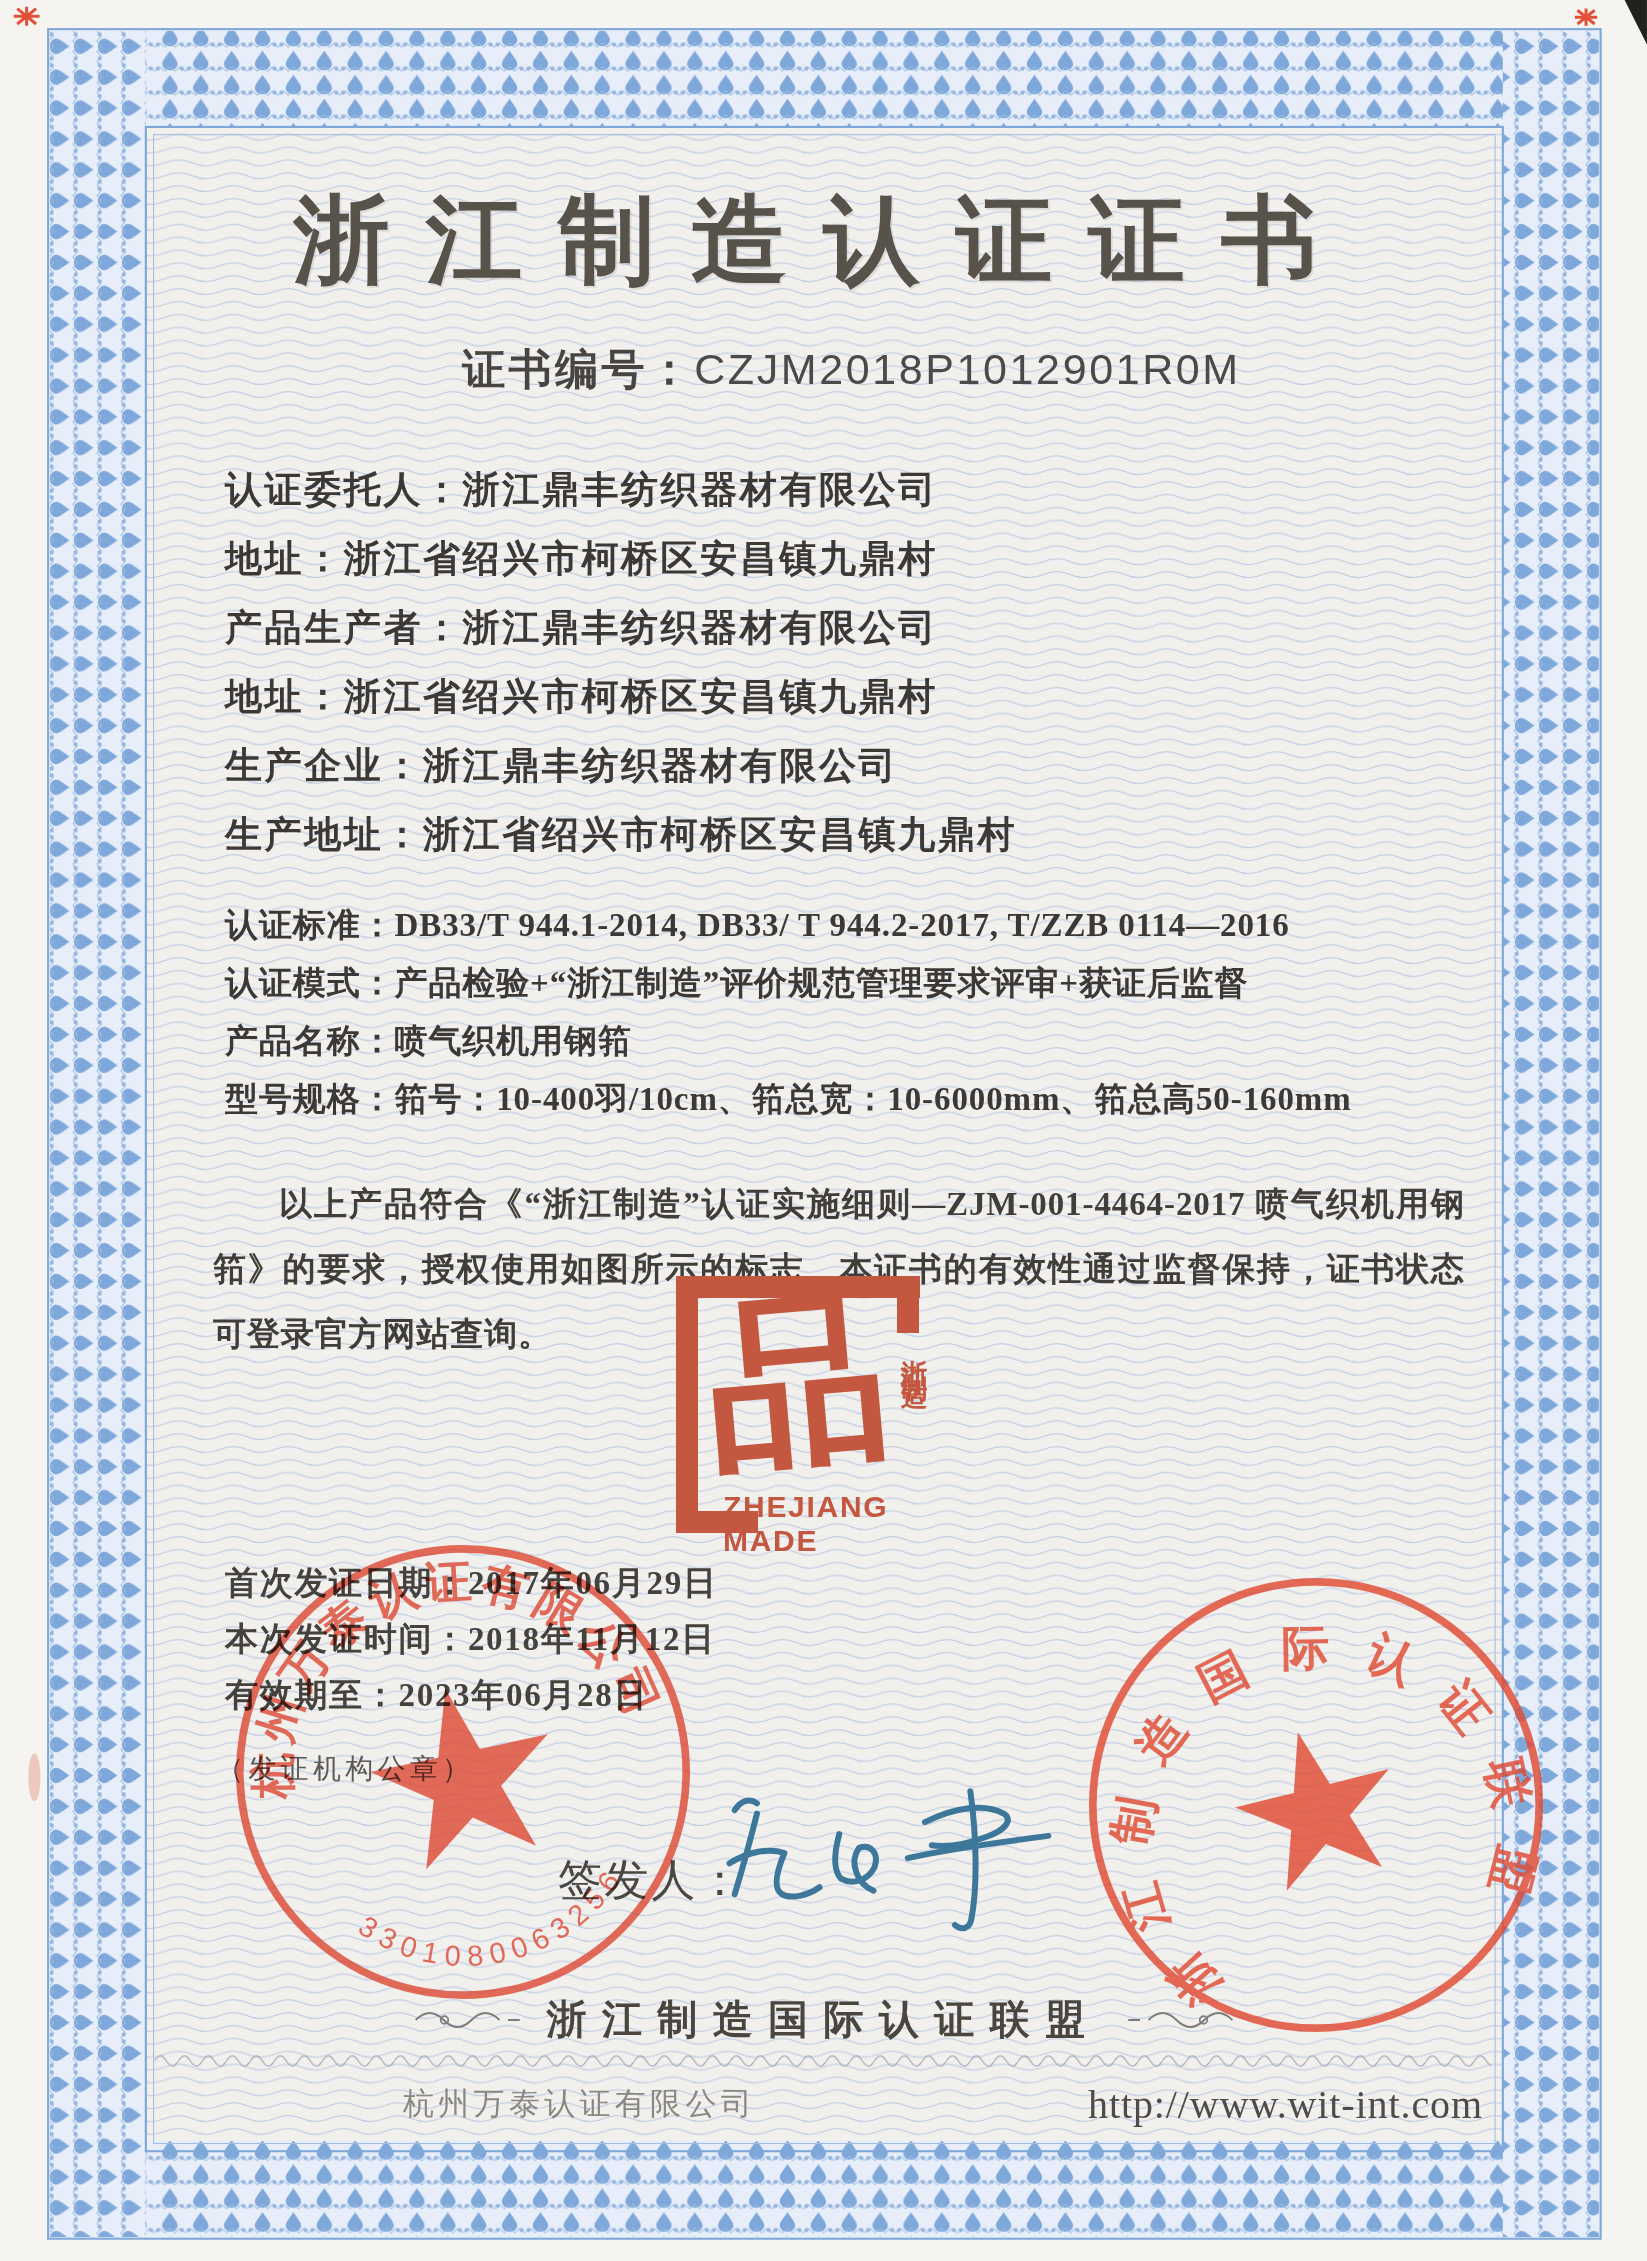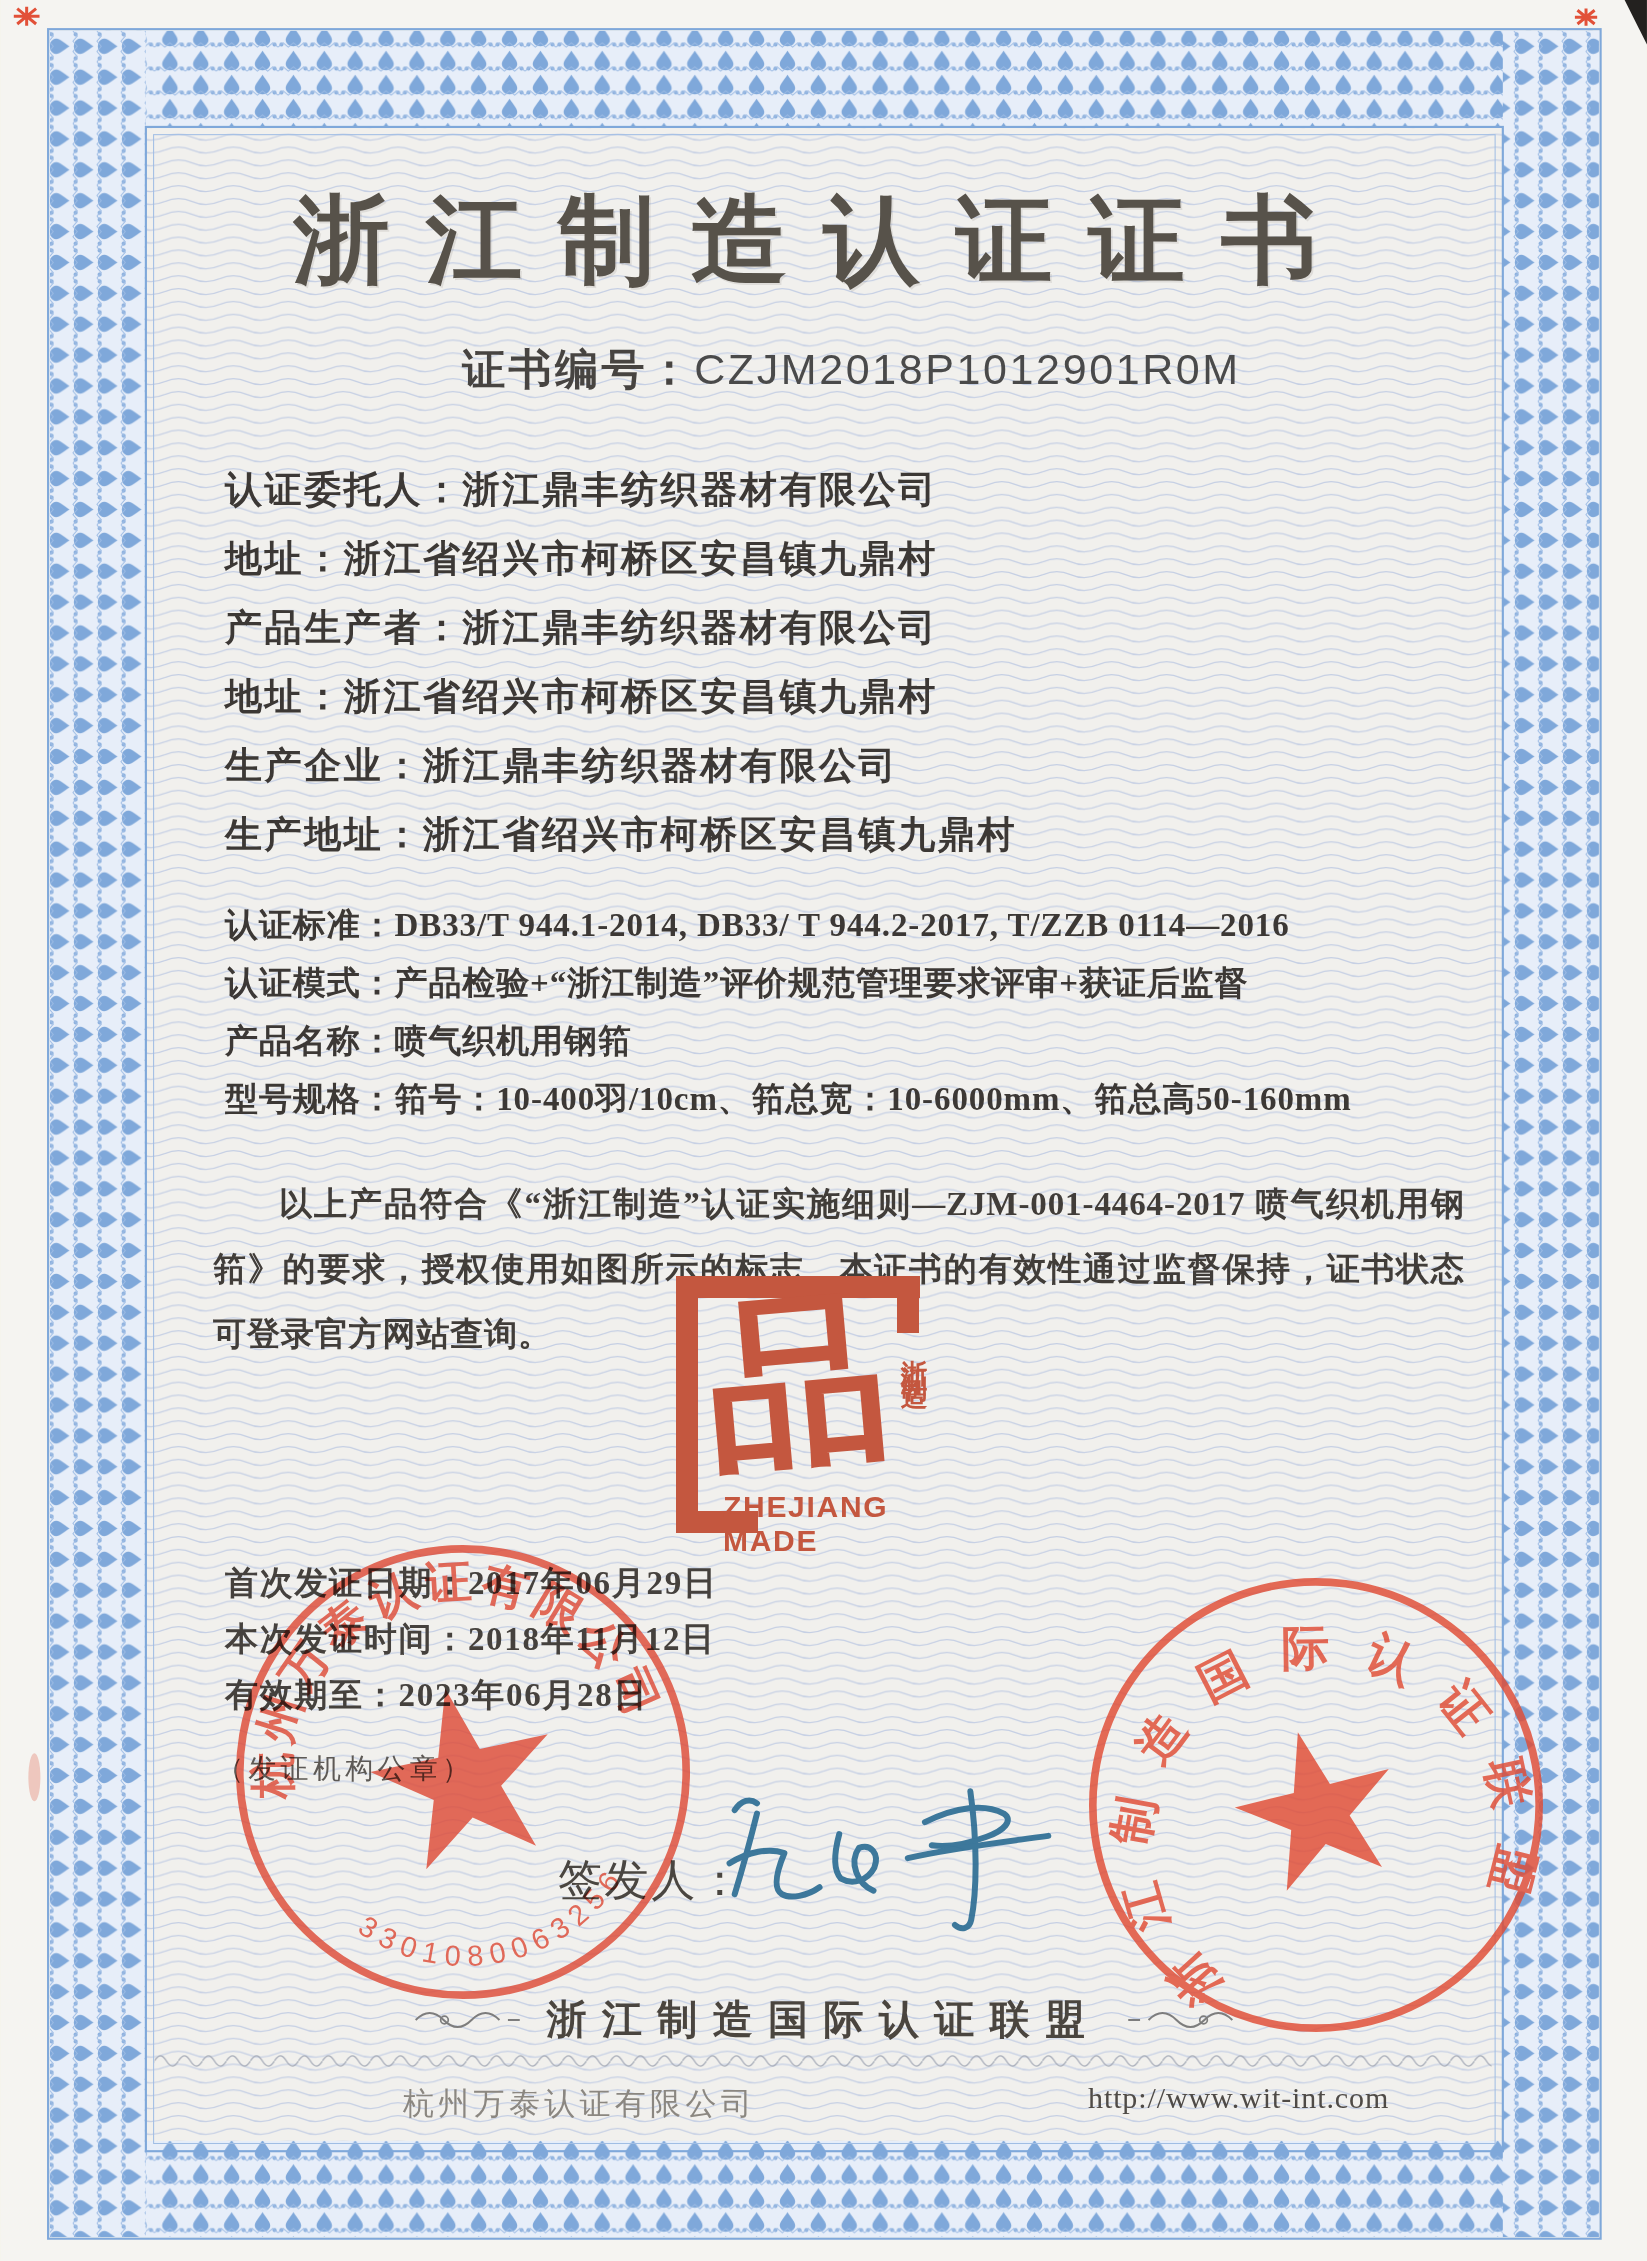--- a/index.html
+++ b/index.html
@@ -37,21 +37,21 @@
   .sealnote{left:216px;top:1750px;font-size:28px;letter-spacing:4.3px;color:#5d5955;}
   .issuer{left:558px;top:1851px;font-size:44px;letter-spacing:2.6px;color:#4a4641;}
 
   .stamp{opacity:.82;mix-blend-mode:multiply;}
   .sig{position:absolute;left:709px;top:1769px;}
 
   .alliance-row{left:0;top:1992px;width:100%;display:flex;align-items:center;justify-content:center;gap:22px;}
   .alliance-name{font-size:40px;font-weight:bold;letter-spacing:15.4px;color:#4a453f;}
   .divider{position:absolute;left:154px;top:2055px;}
   .company{left:403px;top:2083px;font-size:31px;letter-spacing:4.3px;color:#8b8781;}
-  .website{left:1088px;top:2081px;font-size:30px;letter-spacing:0.9px;color:#4f4b47;}
+  .website{left:1088px;top:2081px;font-size:40px;letter-spacing:0.9px;color:#4f4b47;}
 </style>
 </head>
 <body>
 
 <div class="page">
 
   <svg class="bg" width="1647" height="2261" viewBox="0 0 1920 2636">
     <defs>
       <pattern id="waves" width="64" height="15" patternUnits="userSpaceOnUse">
         <path d="M0,10 Q16,3 32,10 T64,10" fill="none" stroke="#c5cfe4" stroke-width="1.4"></path>

